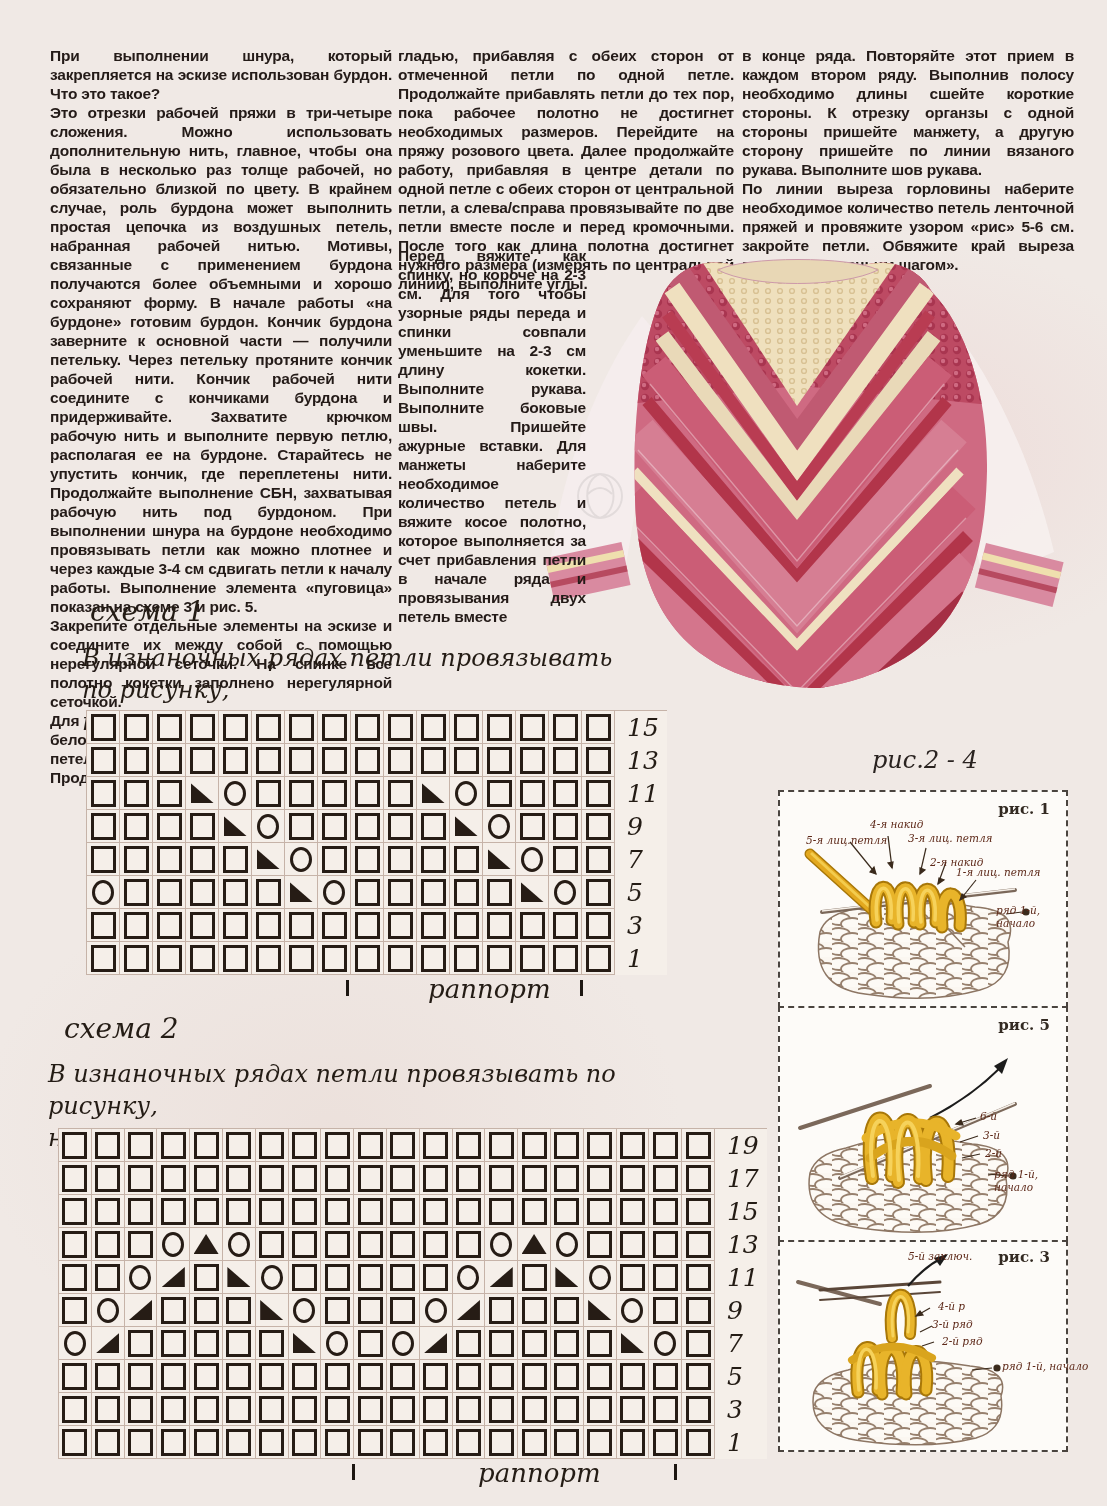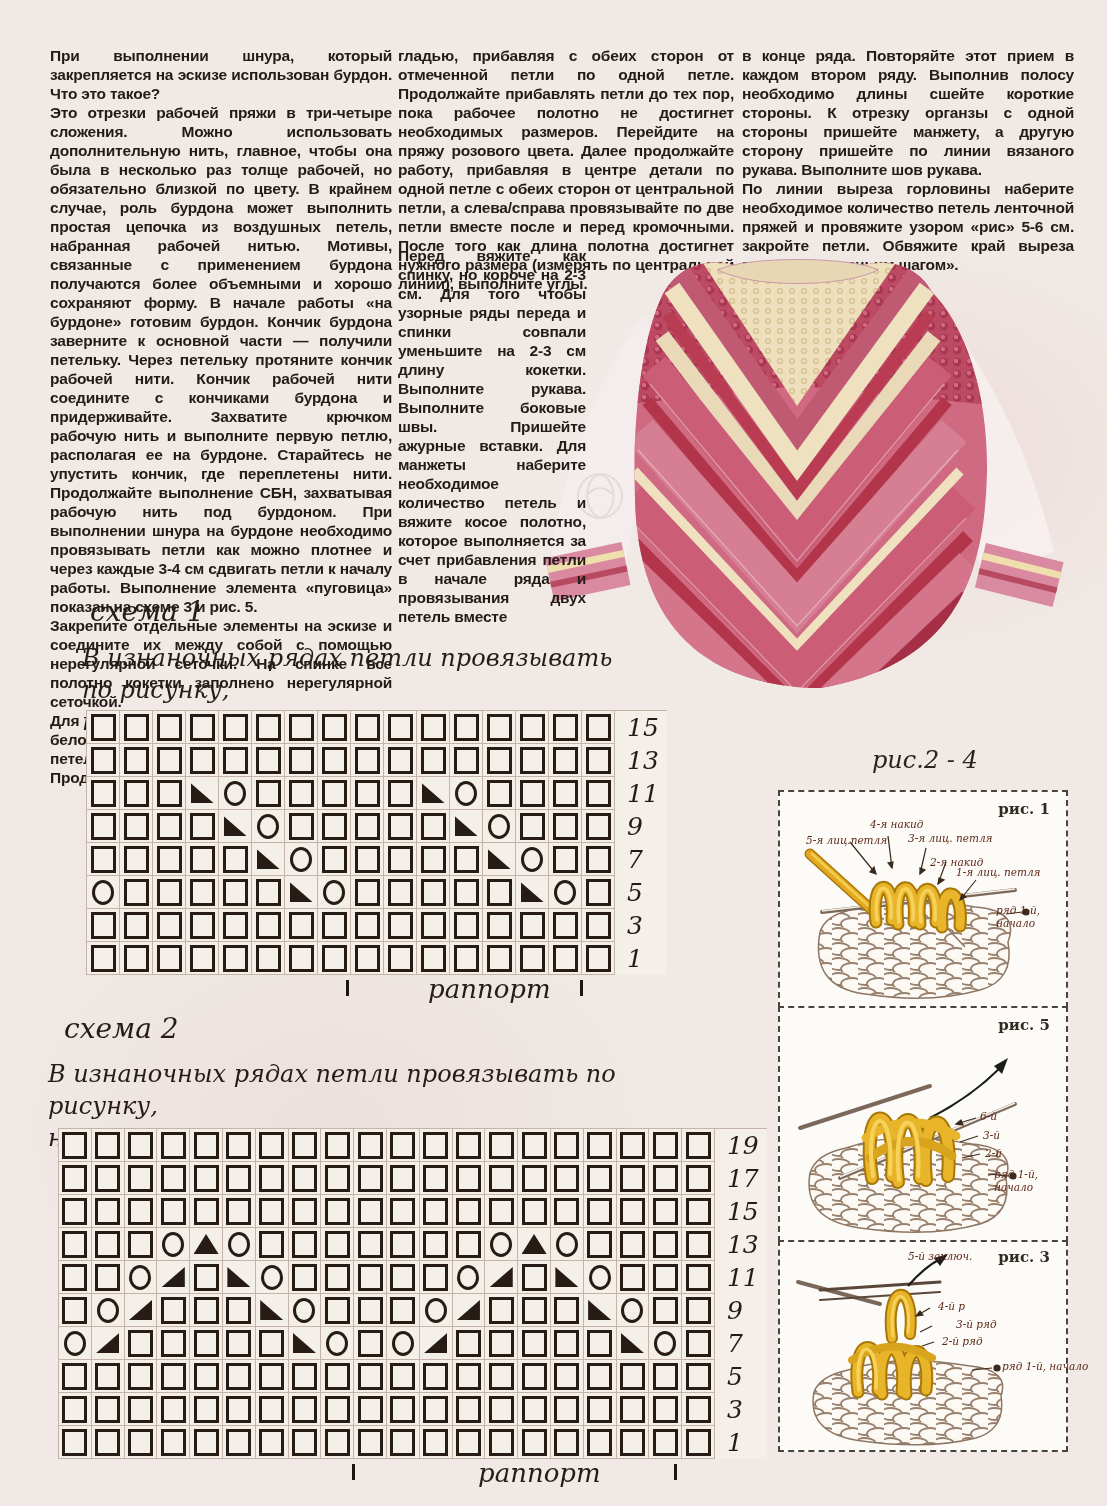--- a/index.html
+++ b/index.html
@@ -1337,18 +1337,18 @@
           <path d="M136,74 l4,-5 3,4 z"></path>
         <path d="M152,84 L140,90" fill="none"></path>
         <path d="M154,100 L142,104" fill="none"></path>
         <path d="M212,126 L192,128" fill="none"></path>
         <circle cx="217" cy="126" r="3"></circle>
       </g>
     </svg>
     <span class="fig-title" style="right:16px;top:6px;">рис. 3</span>
     <span class="fig-label" style="left:128px;top:8px;">5-й заключ.</span>
     <span class="fig-label" style="left:158px;top:58px;">4-й р</span>
-    <span class="fig-label" style="left:176px;top:76px;">3-й ряд</span>
+    <span class="fig-label" style="left:152px;top:76px;">3-й ряд</span>
     <span class="fig-label" style="left:162px;top:93px;">2-й ряд</span>
     <span class="fig-label" style="left:222px;top:118px;">ряд 1-й, начало</span>
   </div>
 
 </div>
 
 </body></html>

